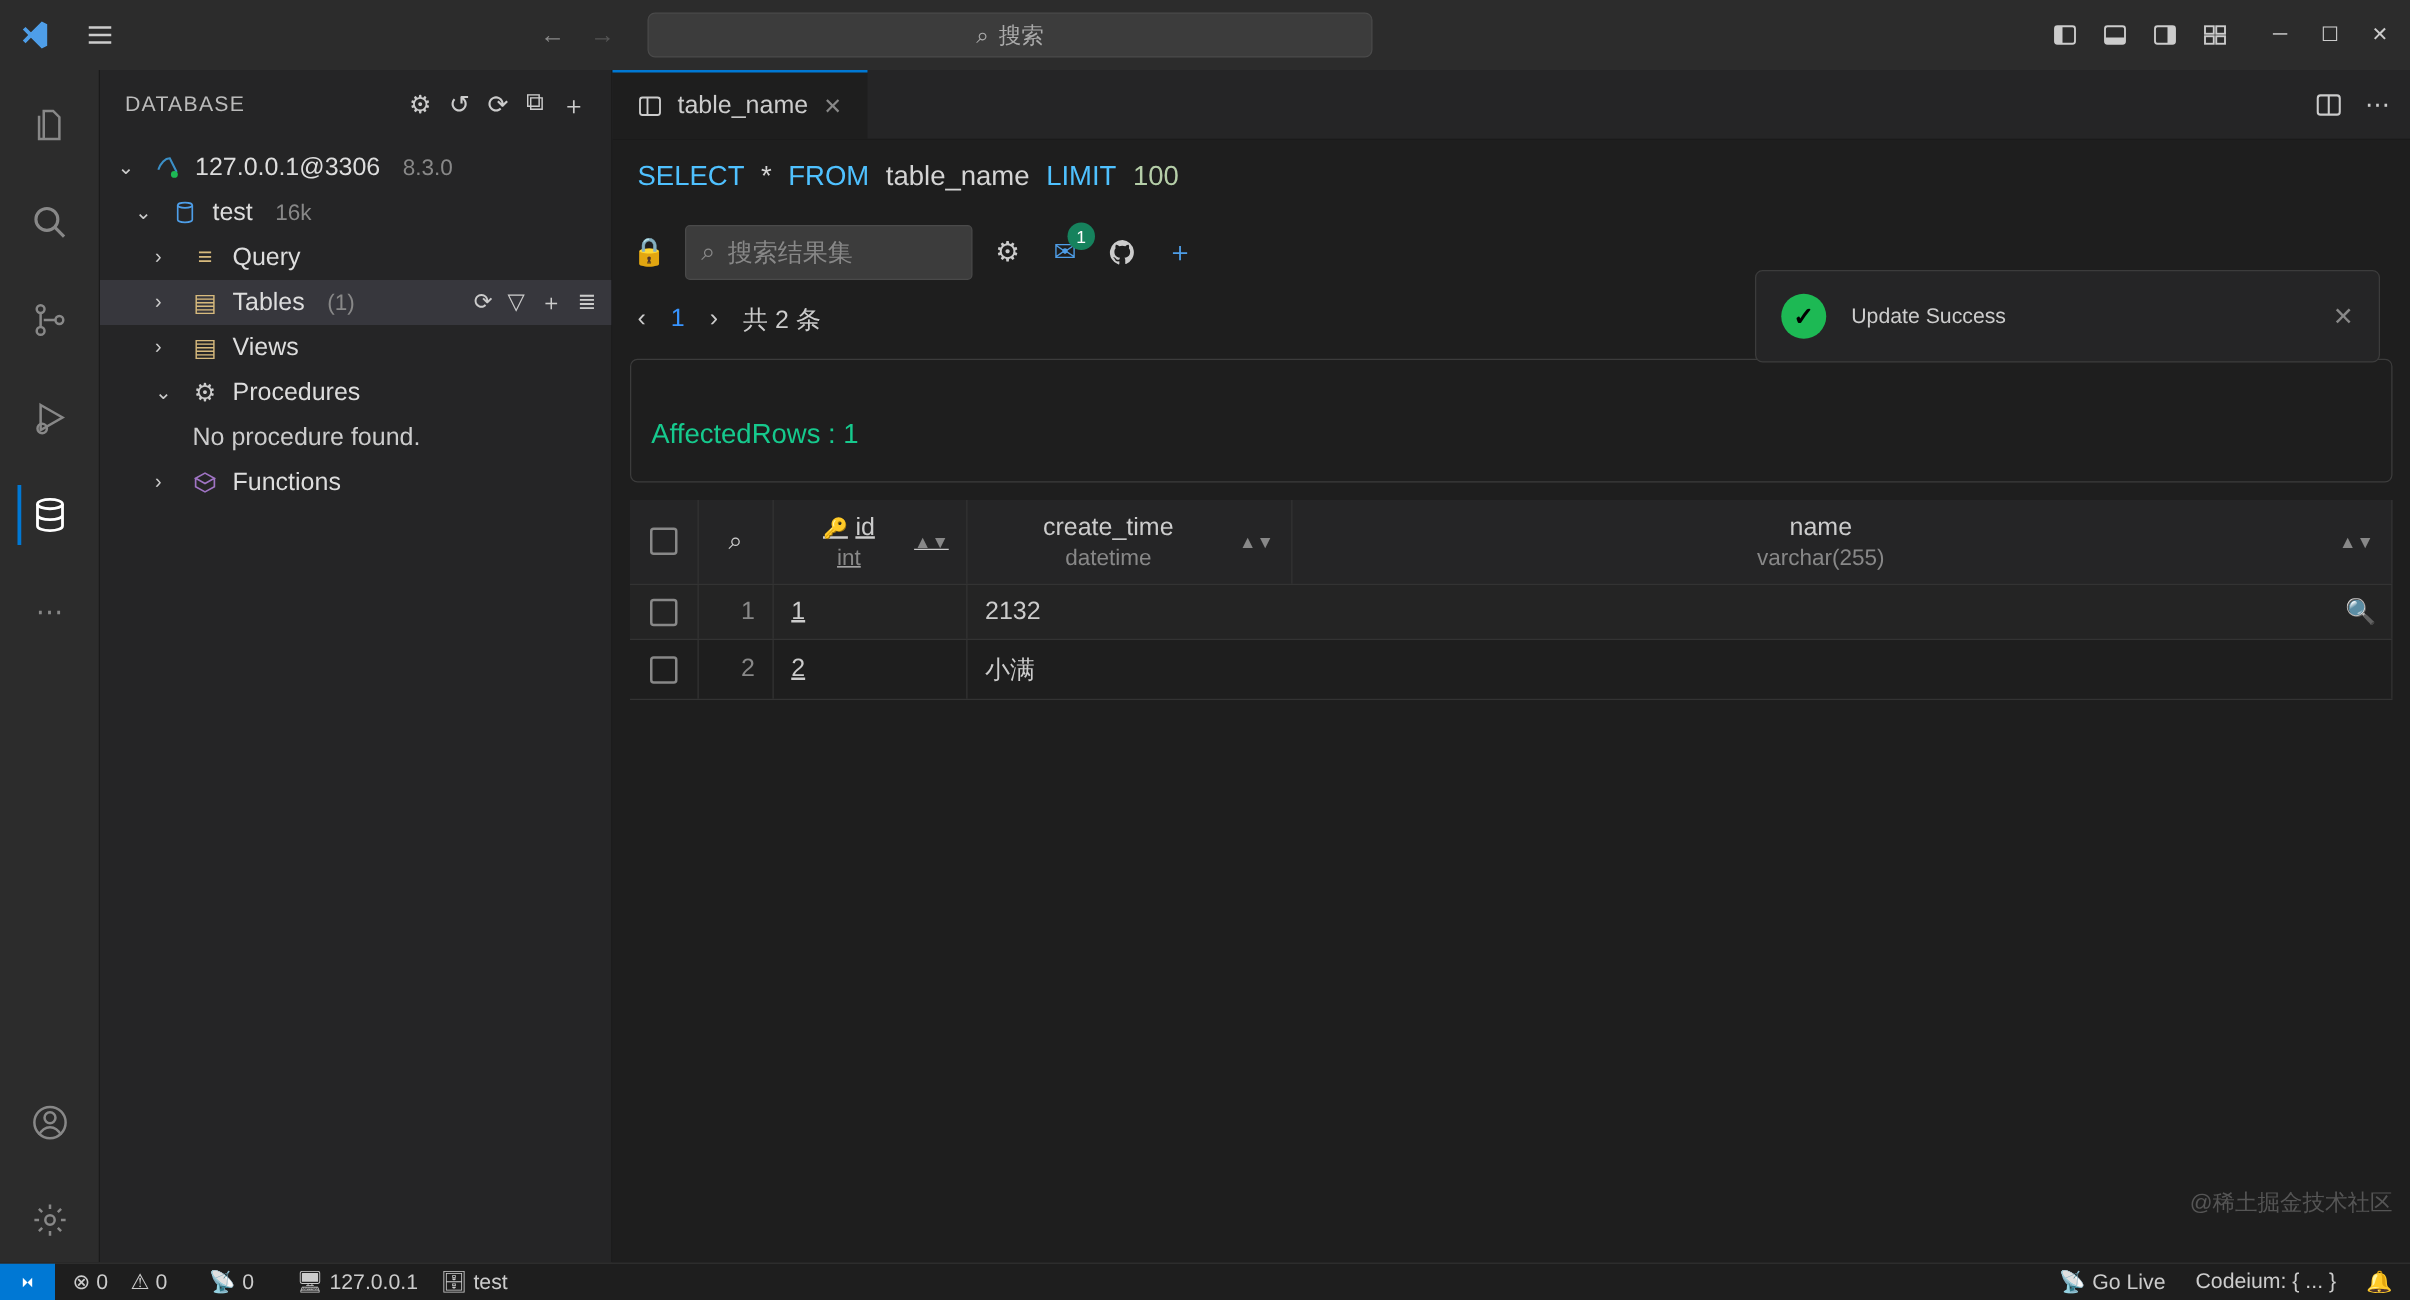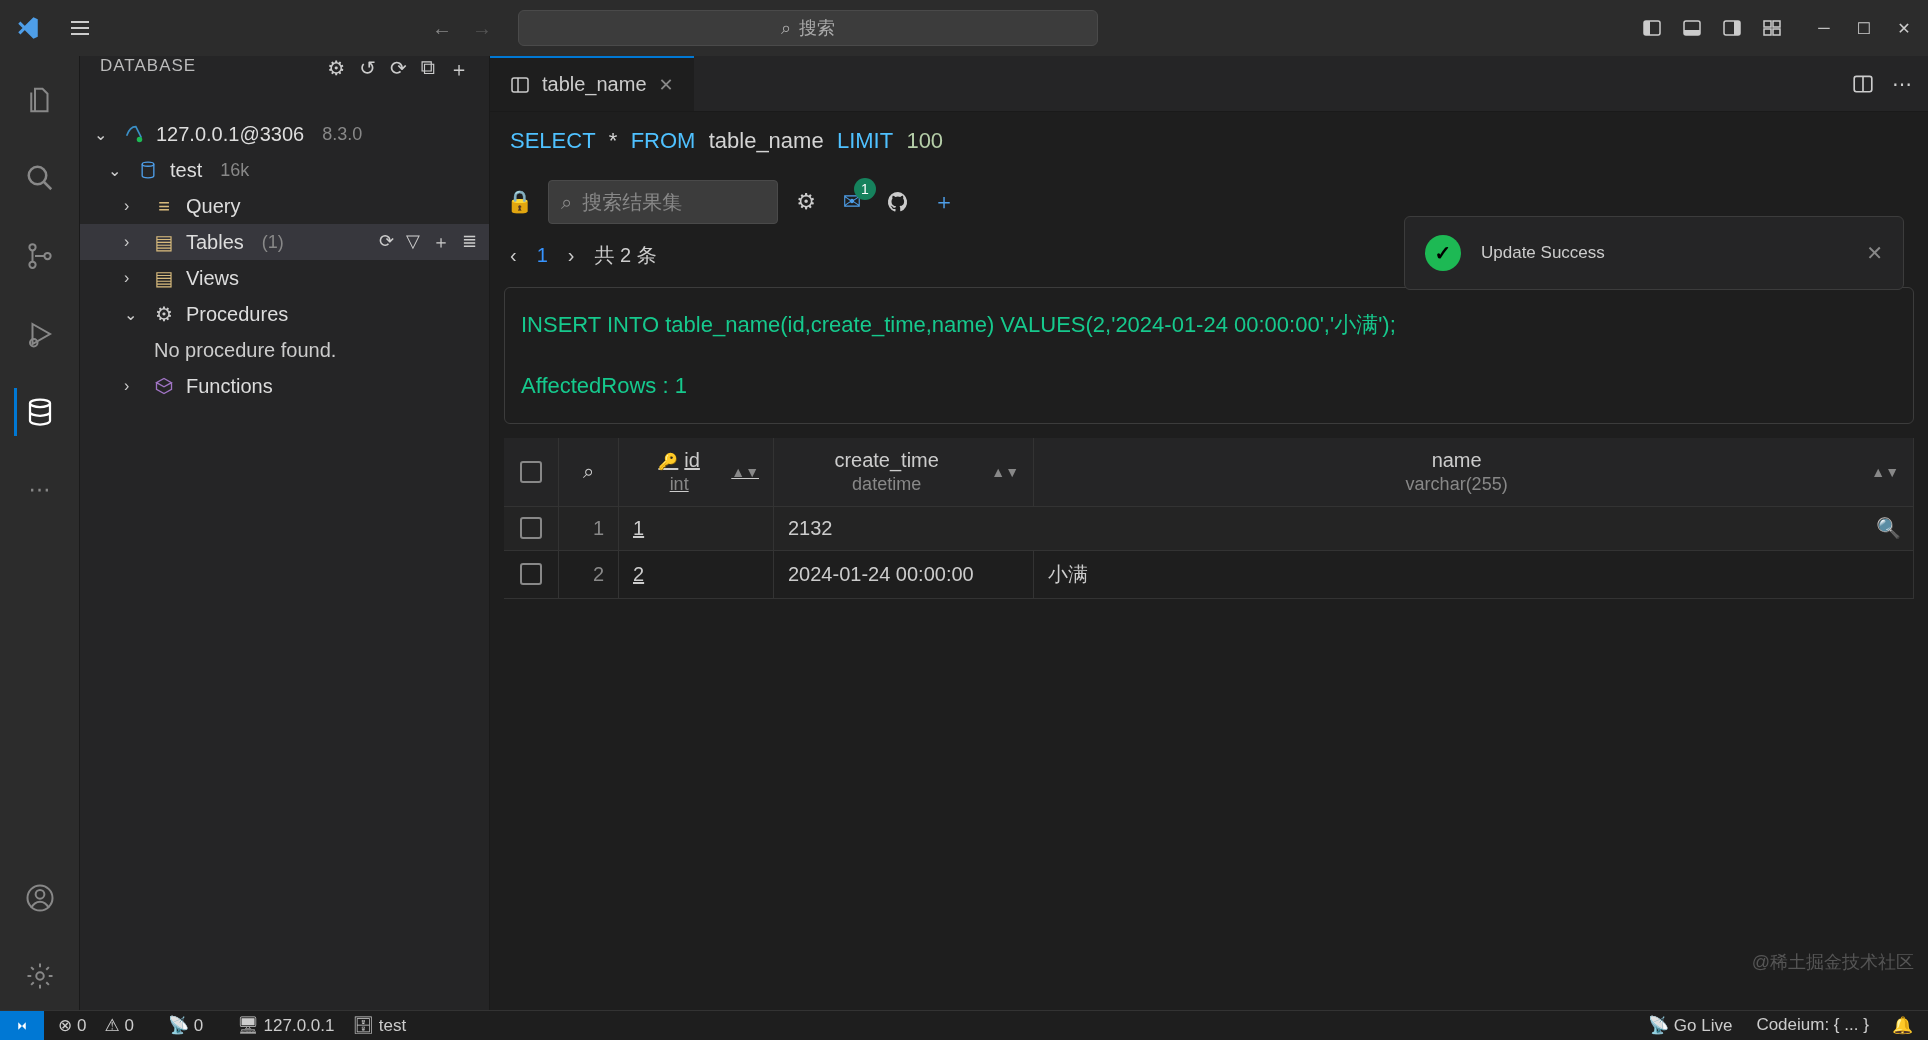--- a/index.html
+++ b/index.html
@@ -11,21 +11,21 @@
 .titlebar .nav-arrows span { width: 32px; height: 32px; display: flex; align-items: center; justify-content: center; color: #888; font-size: 20px; }
 .titlebar .search-box { flex: 0 0 580px; height: 36px; margin-left: 20px; background: #3c3c3c; border: 1px solid #4a4a4a; border-radius: 6px; display: flex; align-items: center; justify-content: center; gap: 8px; color: #aaa; font-size: 18px; }
 .titlebar .right-icons { margin-left: auto; display: flex; gap: 16px; align-items: center; }
 .titlebar .right-icons span { width: 24px; height: 24px; display: flex; align-items: center; justify-content: center; color: #ccc; }
 .main { flex: 1; display: flex; overflow: hidden; }
 .activity-bar { width: 80px; background: #2c2c2c; display: flex; flex-direction: column; align-items: center; padding-top: 20px; gap: 30px; border-right: 1px solid #1a1a1a; }
 .activity-bar .icon { width: 48px; height: 48px; display: flex; align-items: center; justify-content: center; color: #888; font-size: 28px; }
 .activity-bar .icon.active { color: #fff; border-left: 3px solid #0078d4; margin-left:-3px; padding-left:0; }
 .activity-bar .spacer { flex: 1; }
 .sidebar { width: 410px; background: #252526; display: flex; flex-direction: column; border-right: 1px solid #1a1a1a; }
-.sidebar-header { height: 56px; display: flex; align-items: flex-start; padding: 0 20px; }
+.sidebar-header { height: 56px; display: flex; align-items: center; padding: 0 20px; }
 .sidebar-header .title { font-size: 17px; color: #bbbbbb; flex: 1; letter-spacing: 1px; }
 .sidebar-header .actions { display: flex; gap: 14px; }
 .sidebar-header .actions span { color: #ccc; font-size: 20px; }
 .tree { padding: 4px 0; font-size: 20px; }
 .tree-row { display: flex; align-items: center; height: 36px; padding-left: 14px; gap: 10px; }
 .tree-row.indent-1 { padding-left: 28px; }
 .tree-row.indent-2 { padding-left: 44px; }
 .tree-row.indent-3 { padding-left: 74px; }
 .tree-row.selected { background: #37373d; }
 .tree-row .chevron { width: 18px; color: #ccc; font-size: 16px; }
@@ -311,21 +311,20 @@
     </div>
 
     <div class="pager">
       <span class="arrow">‹</span>
       <span class="pg">1</span>
       <span class="arrow">›</span>
       <span>共 2 条</span>
     </div>
 
     <div class="sql-output">
-      <div>INSERT INTO table_name(id,create_time,name) VALUES(2,'2024-01-24 00:00:00','小满');</div>
       <div style="height:22px"></div>
       <div>AffectedRows : 1</div>
     </div>
 
     <div class="grid">
       <div class="grid-row header">
         <div class="grid-cell chk">
             <div class="chk-box"></div>
           </div>
         <div class="grid-cell rownum" style="justify-content:center;color:#ccc">⌕</div>
@@ -361,21 +360,20 @@
             <span>2132</span>
             <span class="zoom">🔍</span>
           </div>
       </div>
       <div class="grid-row body">
         <div class="grid-cell chk">
             <div class="chk-box"></div>
           </div>
         <div class="grid-cell rownum">2</div>
         <div class="grid-cell c-id">2</div>
-        <div class="grid-cell c-ct">2024-01-24 00:00:00</div>
         <div class="grid-cell c-nm">小满</div>
       </div>
     </div>
 
     <div class="toast">
       <div class="check">✓</div>
       <div class="msg">Update Success</div>
       <div class="x">✕</div>
     </div>
 

